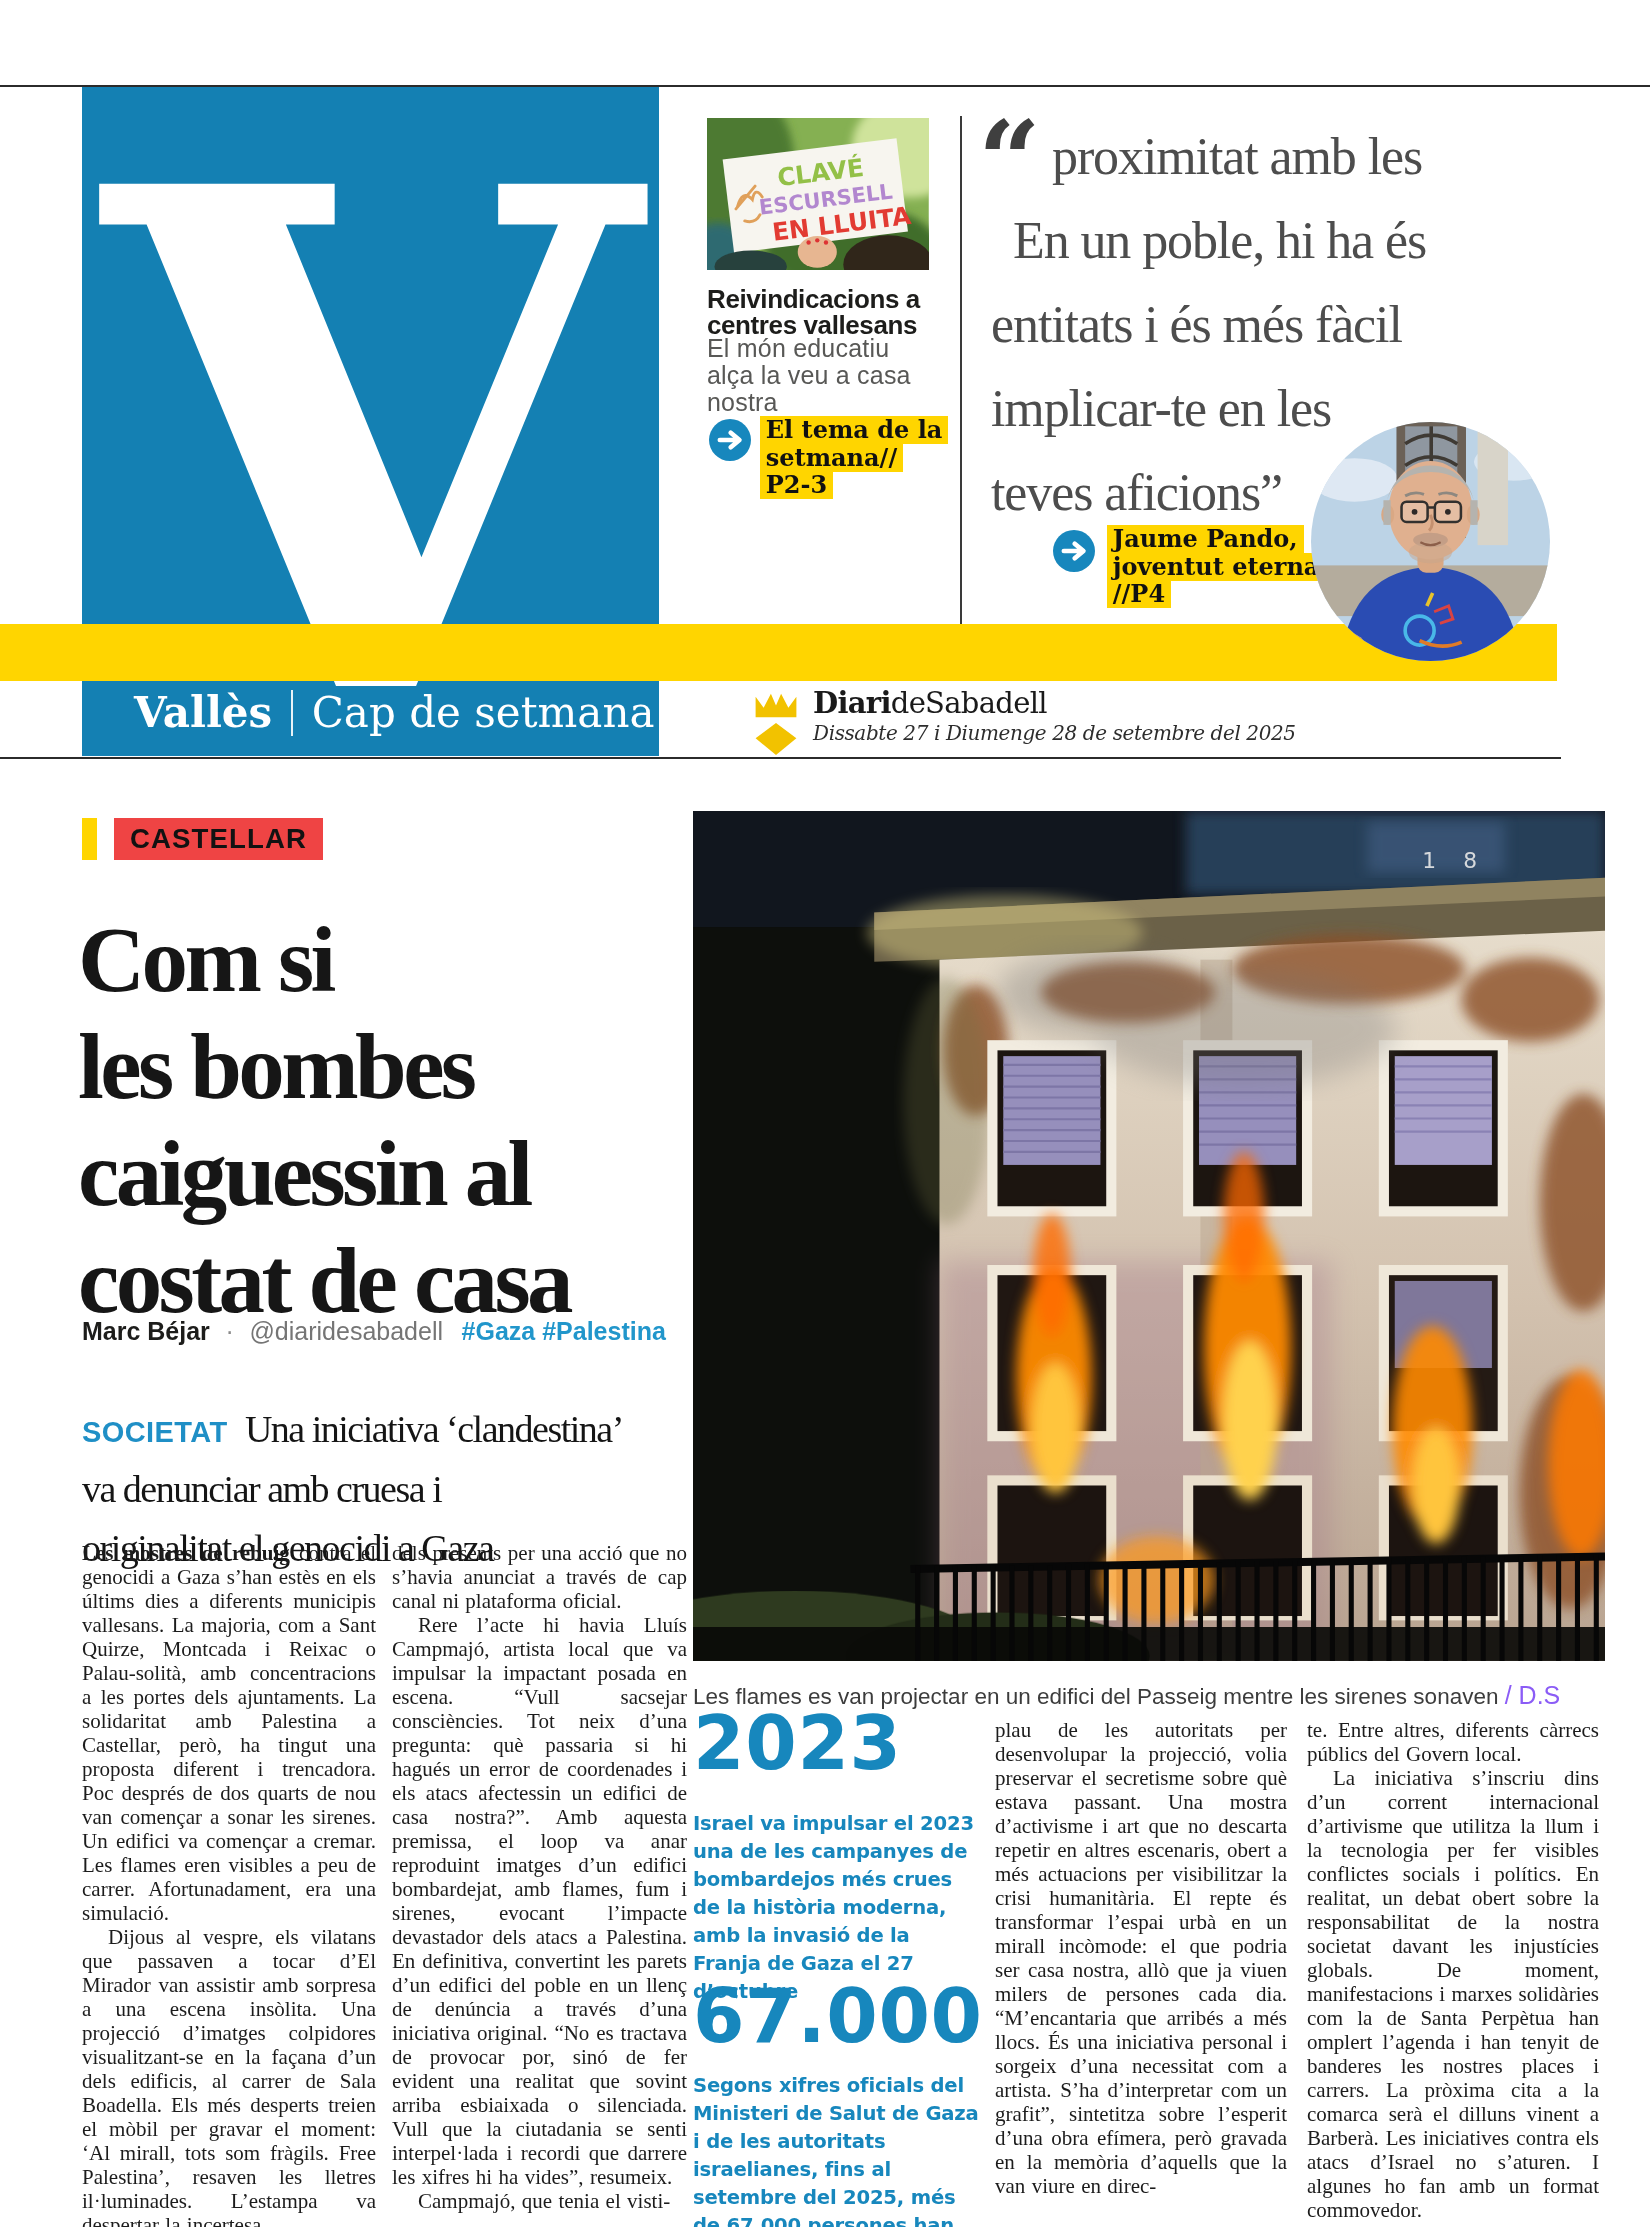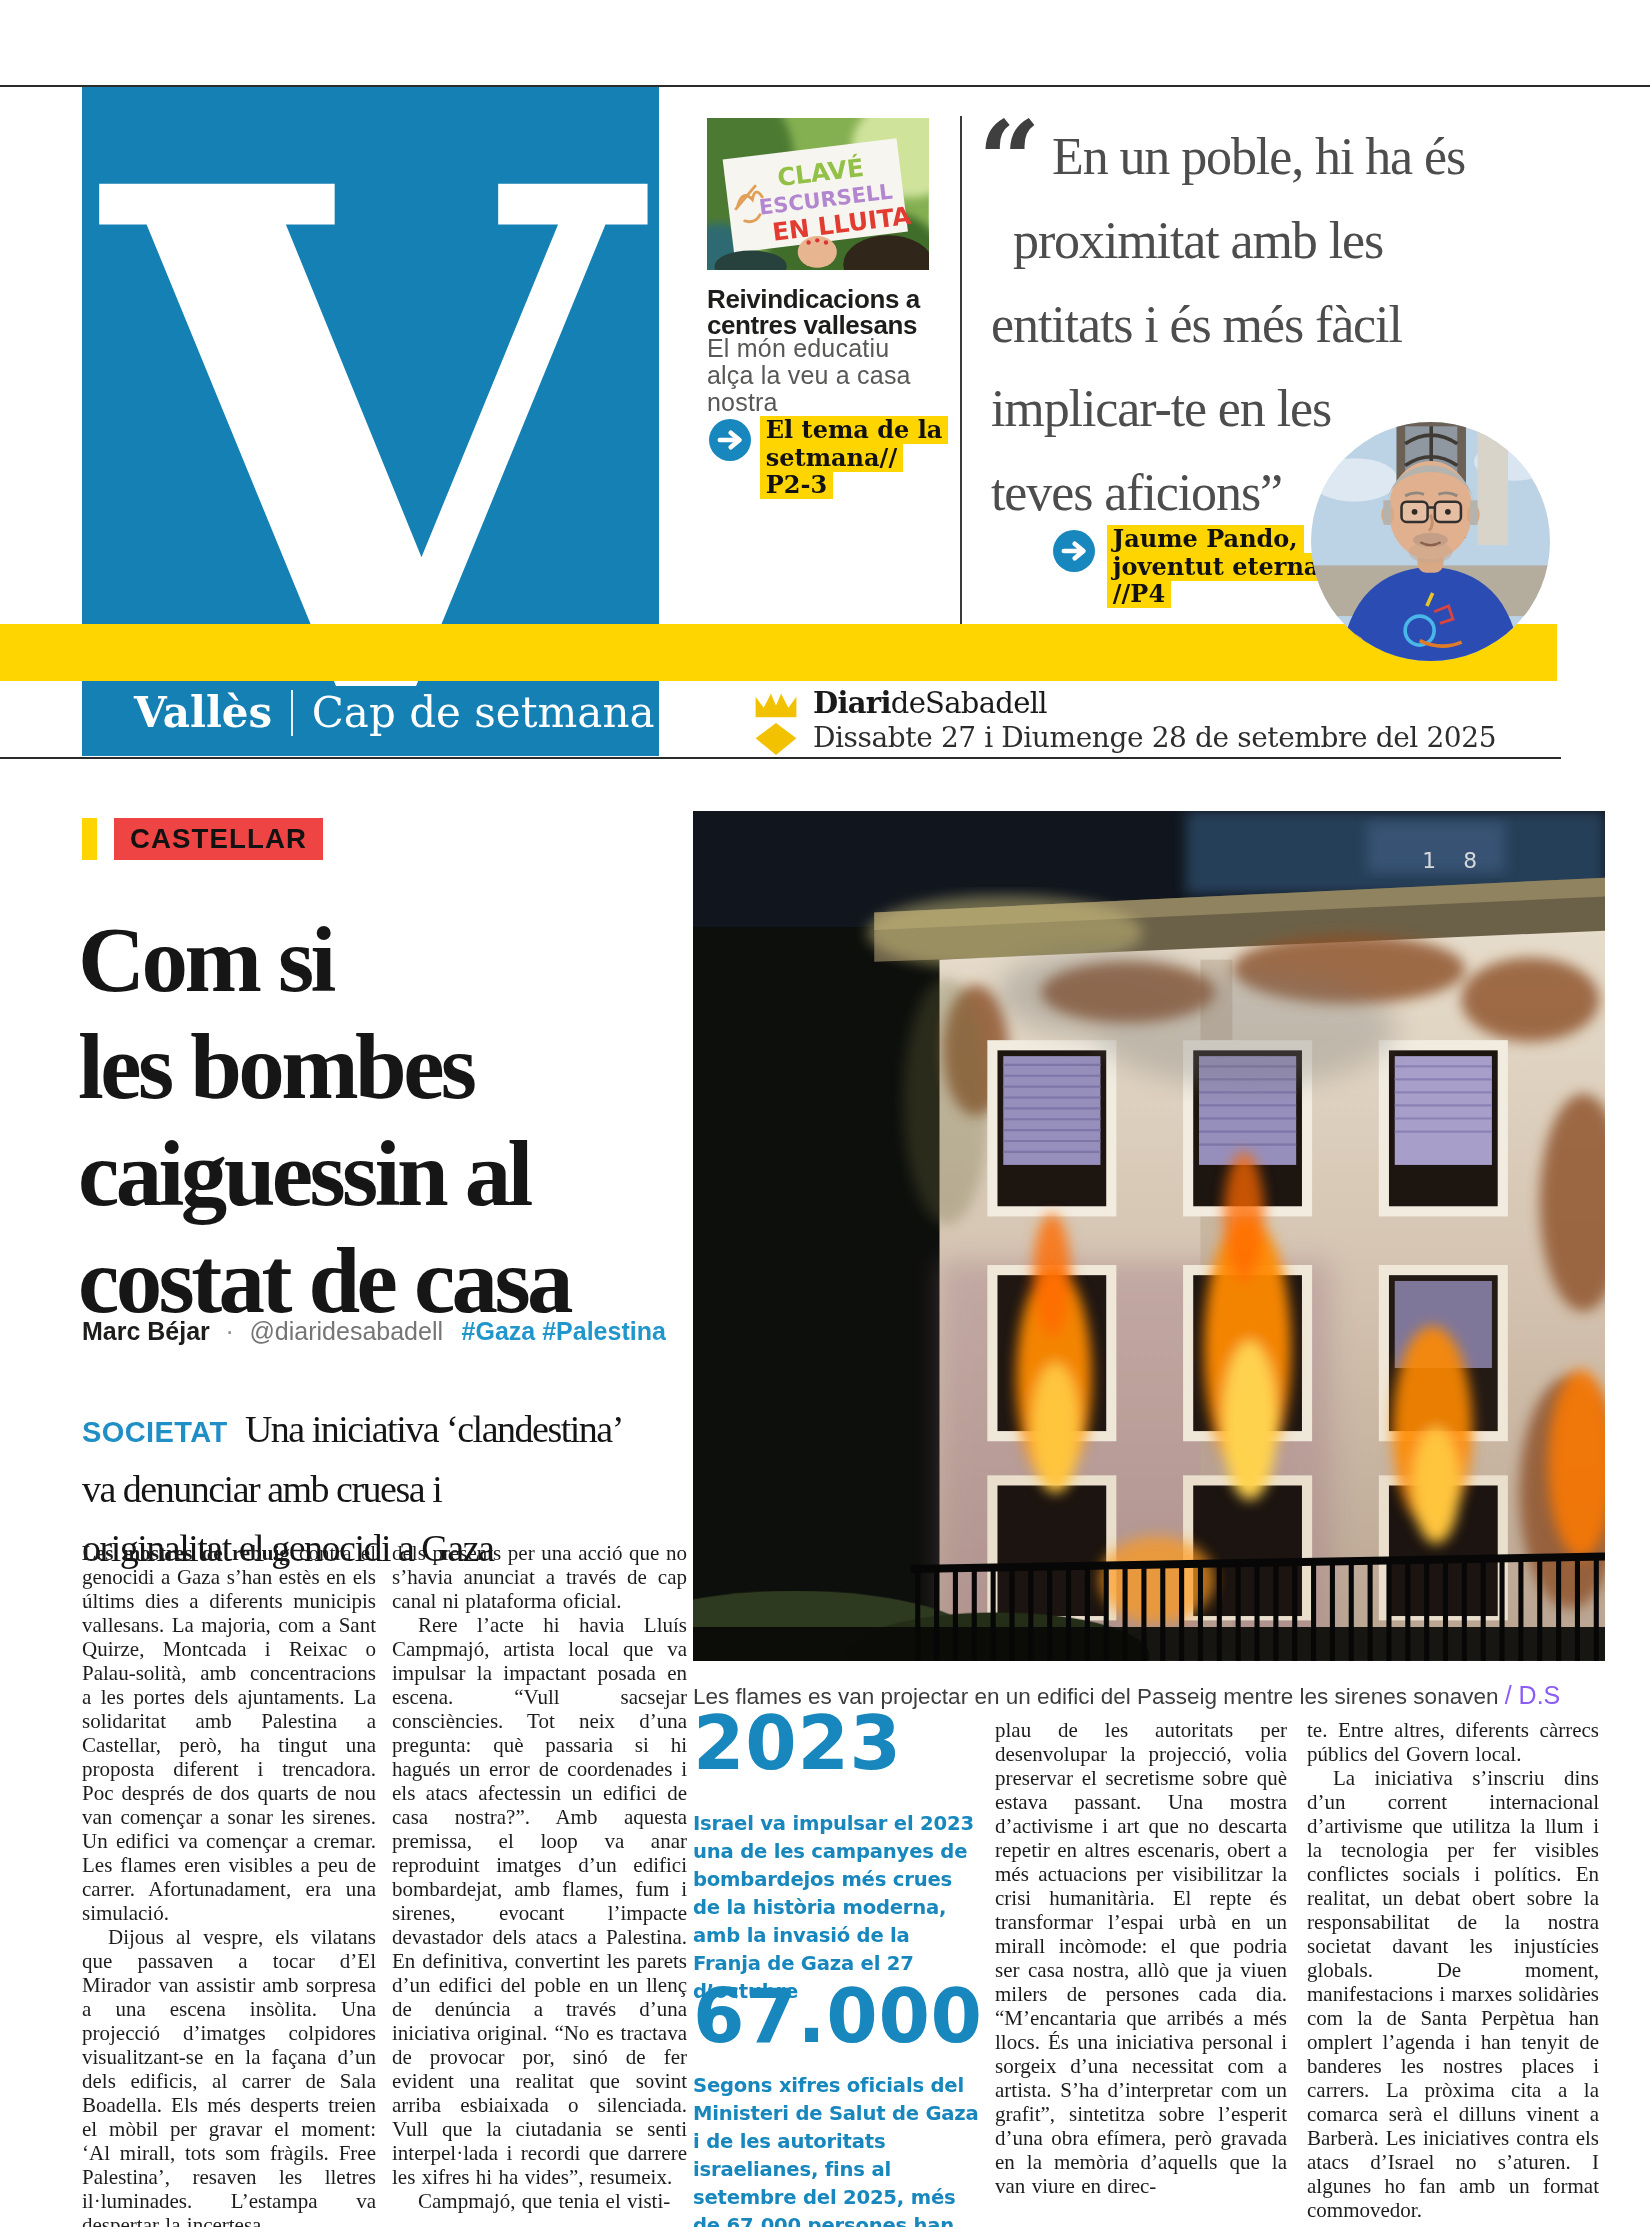--- a/index.html
+++ b/index.html
@@ -11,21 +11,21 @@
   #v-letter{position:absolute;left:0;top:11.6px;width:100%;text-align:center;color:#ffffff;
             font-family:"DejaVu Serif",serif;font-weight:bold;font-size:689px;line-height:1;}
   #section-row{position:absolute;left:52px;top:601px;display:flex;align-items:center;z-index:3;}
   #section-row .sec{color:#fff;font-family:"DejaVu Serif",serif;font-size:42px;}
   #section-name{font-weight:bold;}
   #section-div{width:1.5px;height:46px;background:rgba(255,255,255,.9);margin:0 19px;}
   #yellow-band{position:absolute;left:0;top:624px;width:1557px;height:57px;background:#ffd500;z-index:2;}
   #brand{position:absolute;left:749px;top:688px;display:flex;gap:10px;z-index:3;}
   #brand-text .bn{font-family:"DejaVu Serif",serif;font-size:29px;color:#1a1a1a;letter-spacing:-0.7px;line-height:1.1;}
   #brand-text .bn b{font-weight:bold;}
-  #brand-text .bd{font-family:"DejaVu Serif",serif;font-size:28px;color:#2d2d2d;margin-top:1.5px;letter-spacing:-0.4px;}
+  #brand-text .bd{font-family:"DejaVu Serif",serif;font-size:20px;color:#2d2d2d;margin-top:1.5px;letter-spacing:-0.4px;font-style:italic;}
   
   #teaser-photo{position:absolute;left:707px;top:118px;width:222px;height:152px;overflow:hidden;}
   .kick{position:absolute;left:707px;font-size:26px;font-weight:bold;color:#1d1d1b;letter-spacing:-0.4px;}
   .sub{position:absolute;left:707px;font-size:25px;color:#585856;letter-spacing:0.2px;}
   .arrow-btn{position:absolute;width:42px;height:42px;}
   .ylink{position:absolute;left:760px;}
   .ylink span,.ylink2 span{display:inline-block;background:#ffd500;color:#111;
      font-family:"DejaVu Serif",serif;font-weight:bold;font-size:24px;line-height:26px;padding:0.7px 5.8px 1.5px 5.8px;}
   .ylink2{position:absolute;left:1107px;}
   
@@ -150,22 +150,22 @@
       </svg>
   </span>
   <div class="ylink" style="top:416px;"><span>El tema de la</span></div>
   <div class="ylink" style="top:444px;"><span>setmana//</span></div>
   <div class="ylink" style="top:471px;"><span>P2-3</span></div>
 
   <div id="vdiv"></div>
 
   <div id="quote-mark">“</div>
   <div id="quote-lines">
+    <div>proximitat amb les</div>
     <div>En un poble, hi ha és</div>
-    <div>proximitat amb les</div>
     <div>entitats i és més fàcil</div>
     <div>implicar-te en les</div>
     <div>teves aficions”</div>
   </div>
   <span class="arrow-btn" style="left:1053px;top:530px;">
     <svg viewBox="0 0 58 58" width="42" height="42">
         <circle cx="29" cy="29" r="29" fill="#1787bd"></circle>
         <path d="M15 29 H40 M30 19 L42 29 L30 39" stroke="#fff" stroke-width="6.5" fill="none" stroke-linecap="round" stroke-linejoin="round"></path>
       </svg>
   </span>

